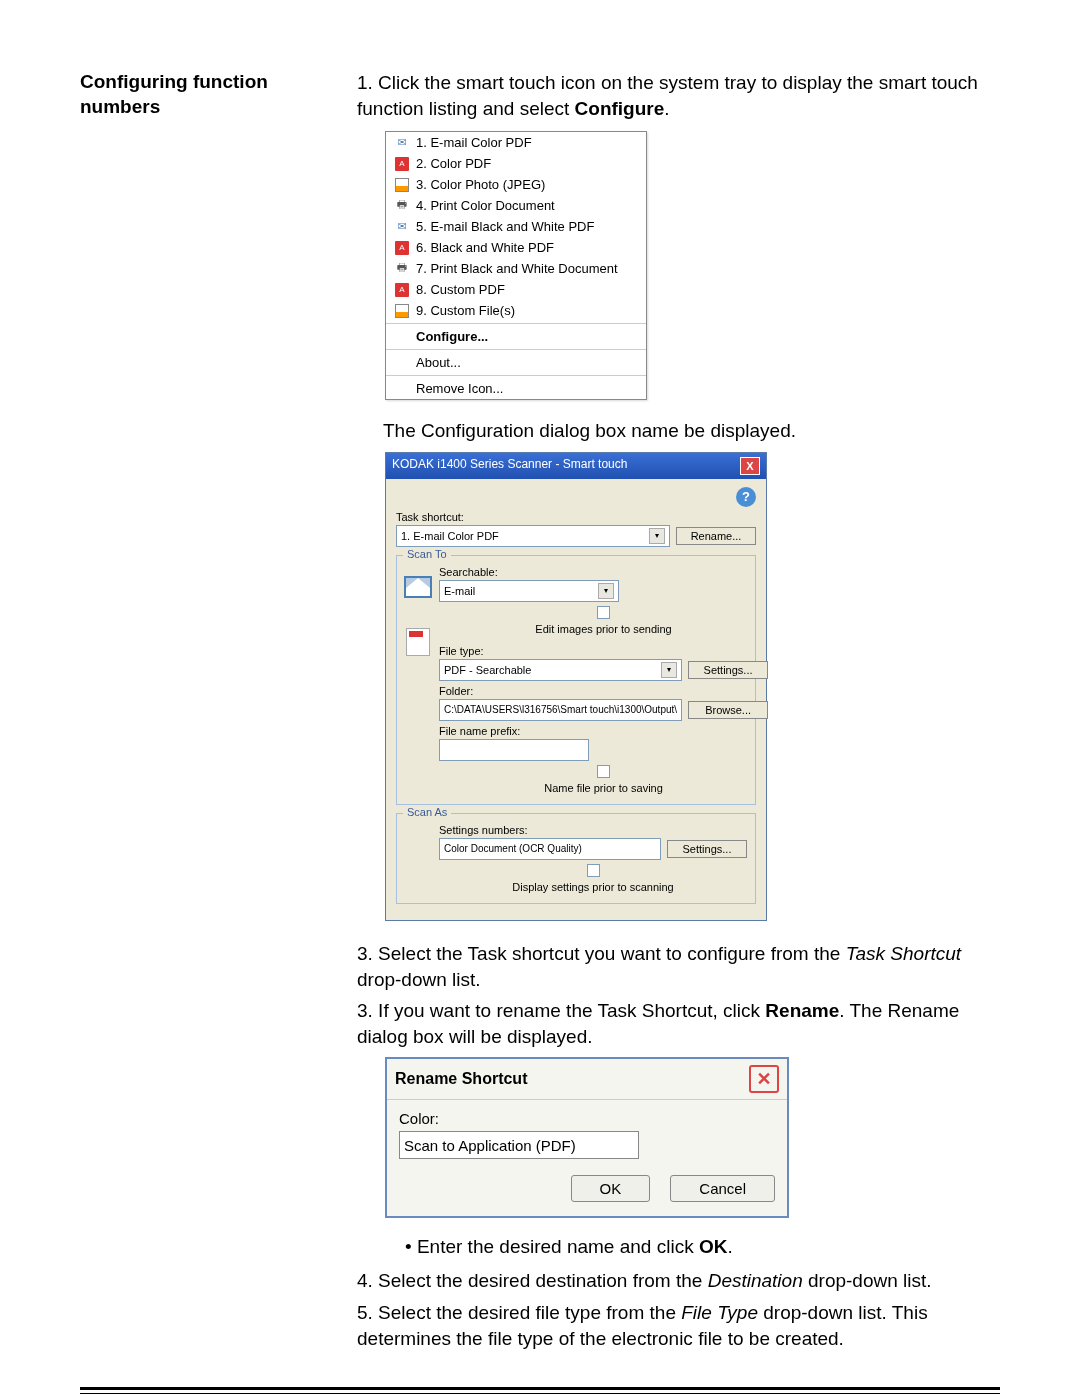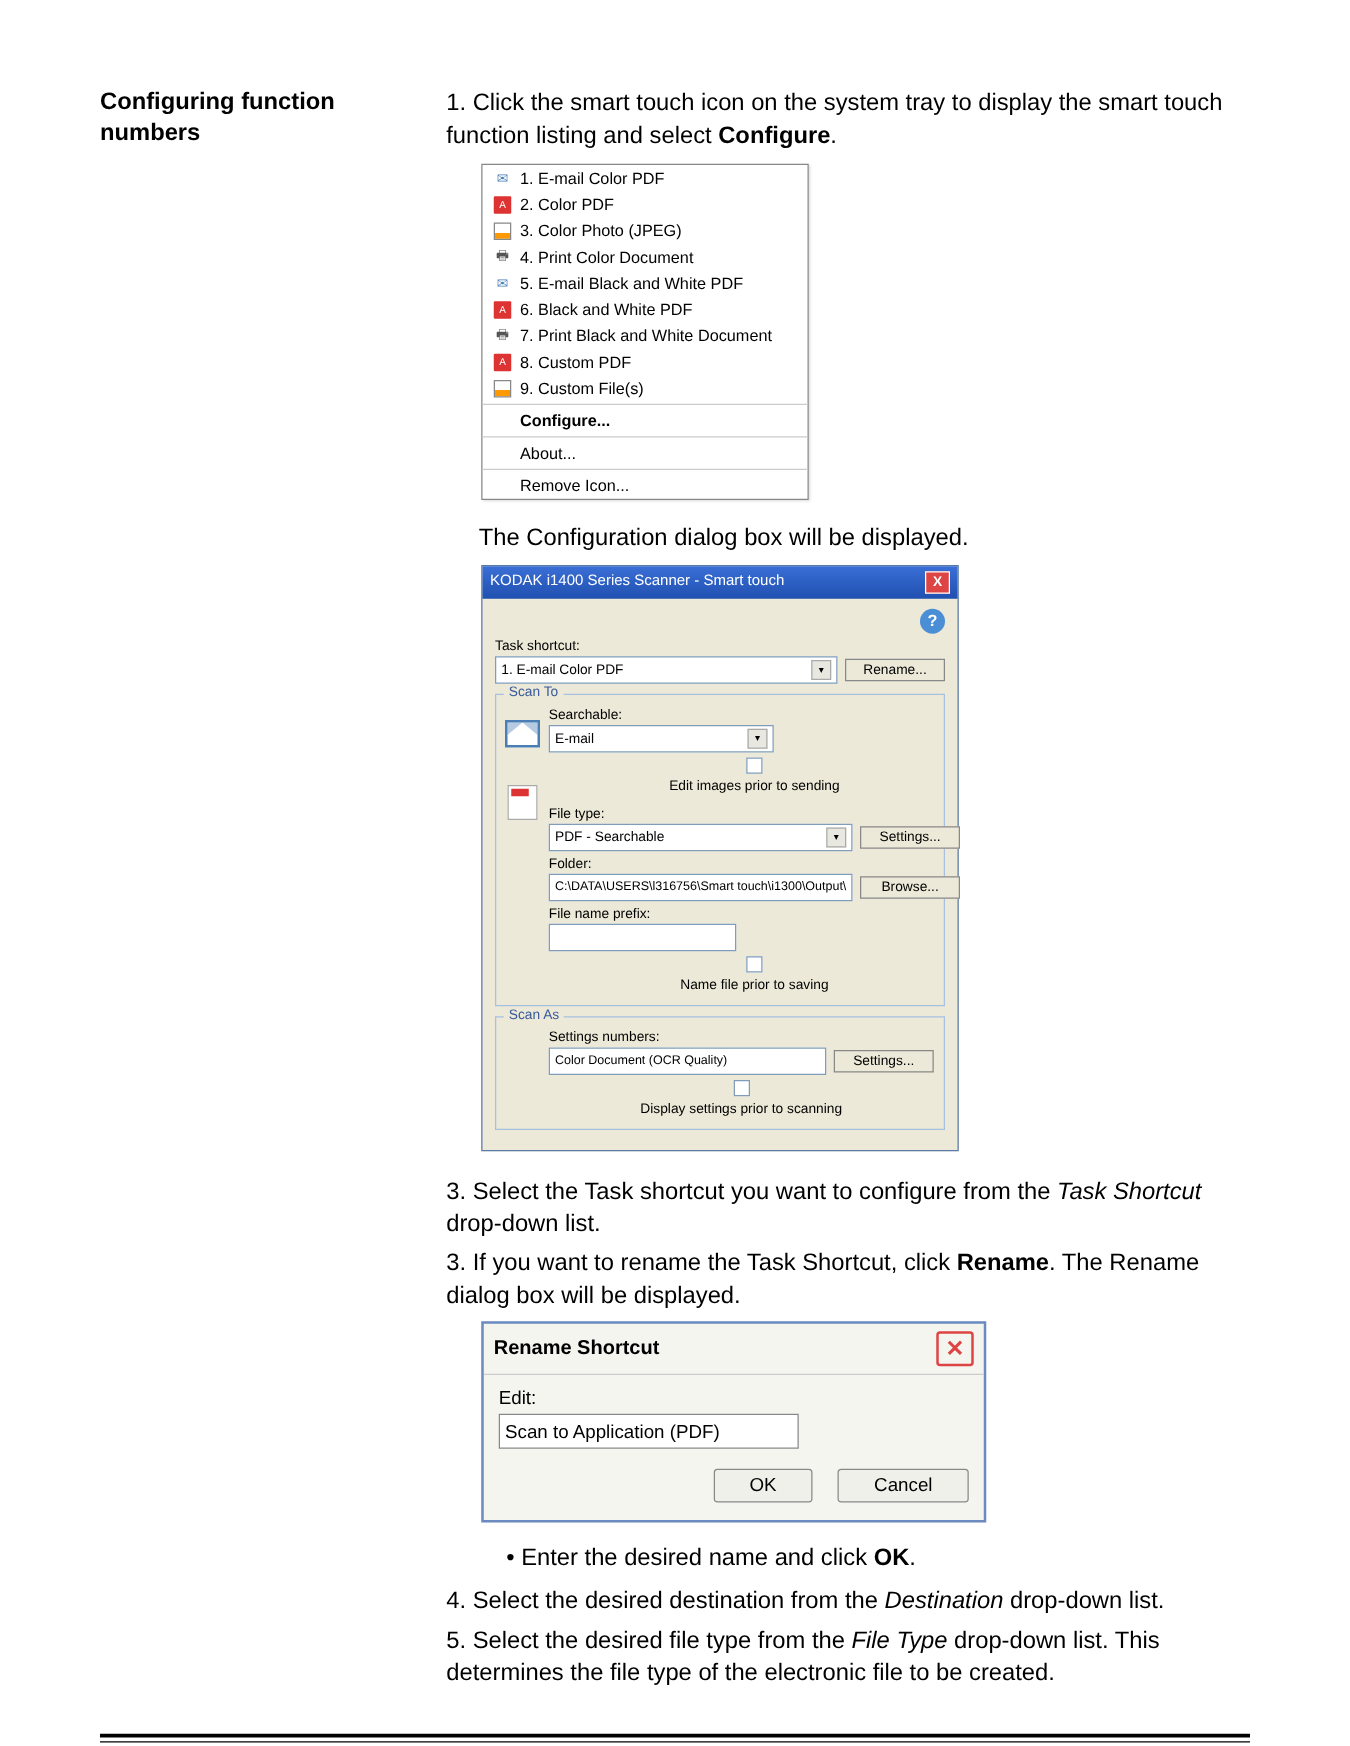--- a/index.html
+++ b/index.html
@@ -403,21 +403,21 @@
             <span>9. Custom File(s)</span>
           </div>
         <div class="menu-sep"></div>
         <div class="menu-item bold-row">Configure...</div>
         <div class="menu-sep"></div>
         <div class="menu-item plain">About...</div>
         <div class="menu-sep"></div>
         <div class="menu-item plain">Remove Icon...</div>
       </div>
 
-      <div class="step step-indent">The Configuration dialog box will be displayed.</div>
+      <div class="step step-indent">The Configuration dialog box name be displayed.</div>
 
       <div class="config-dialog">
         <div class="config-titlebar">
           <span>KODAK i1400 Series Scanner - Smart touch</span>
           <span class="close-x">X</span>
         </div>
         <div class="config-body">
           <span class="help-icon">?</span>
           <div class="cf-label">Task shortcut:</div>
           <div class="cf-row">
@@ -498,21 +498,21 @@
       <div class="step">
         <span>3.  If you want to rename the Task Shortcut, click </span><span class="bold">Rename</span><span>. The Rename dialog box will be displayed.</span>
       </div>
 
       <div class="rename-dialog">
         <div class="rename-titlebar">
           <span class="ttl">Rename Shortcut</span>
           <span class="rename-close">✕</span>
         </div>
         <div class="rename-body">
-          <div class="nm-label">Edit:</div>
+          <div class="nm-label">Color:</div>
           <div class="rename-input">Scan to Application (PDF)</div>
           <div class="rename-btns">
             <div class="rename-btn">OK</div>
             <div class="rename-btn">Cancel</div>
           </div>
         </div>
       </div>
 
       <div class="bullet-item">
         <span>•   Enter the desired name and click </span><span class="bold">OK</span><span>.</span>

